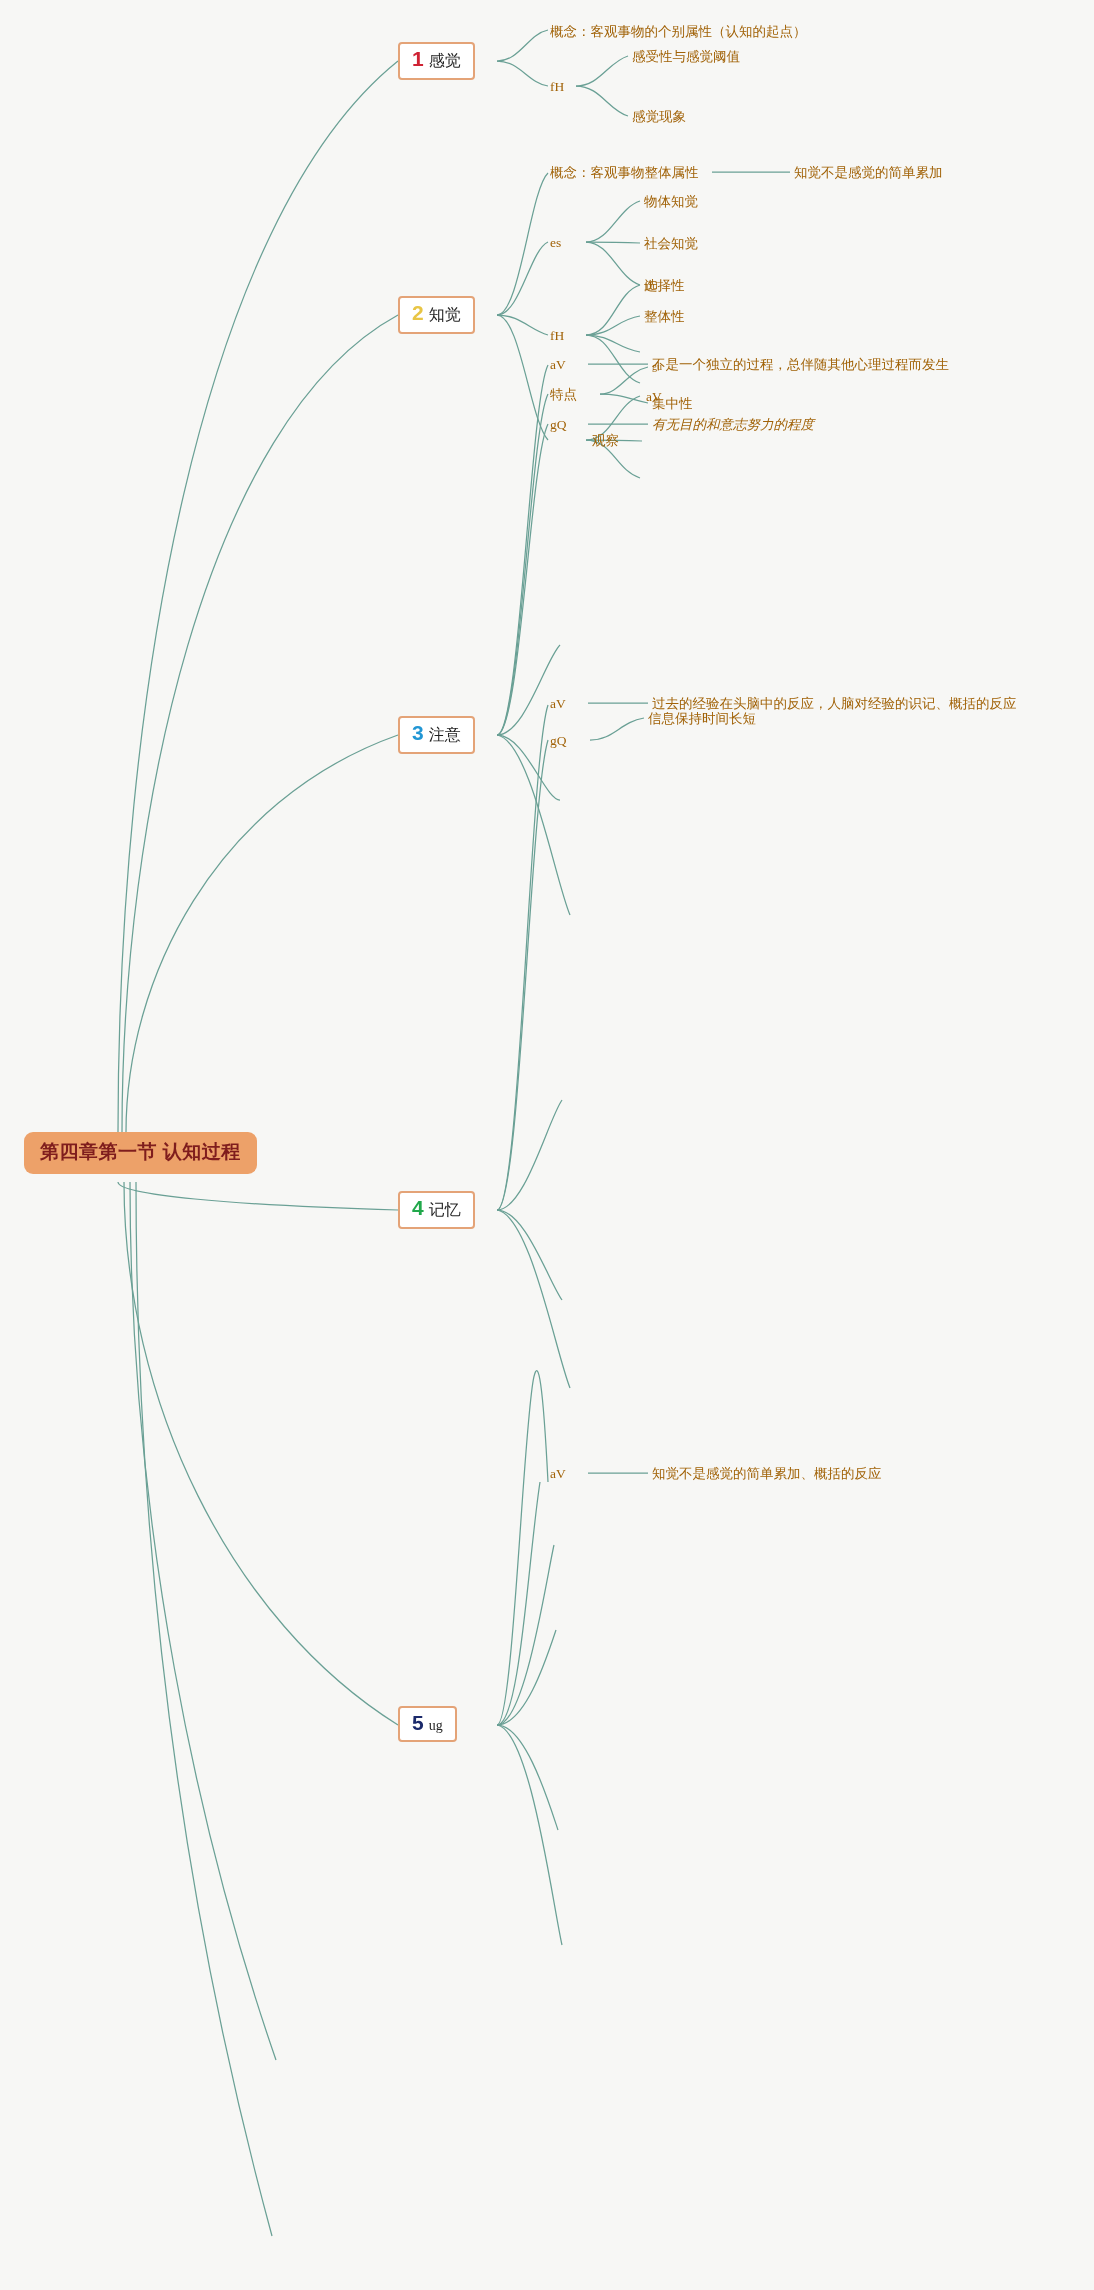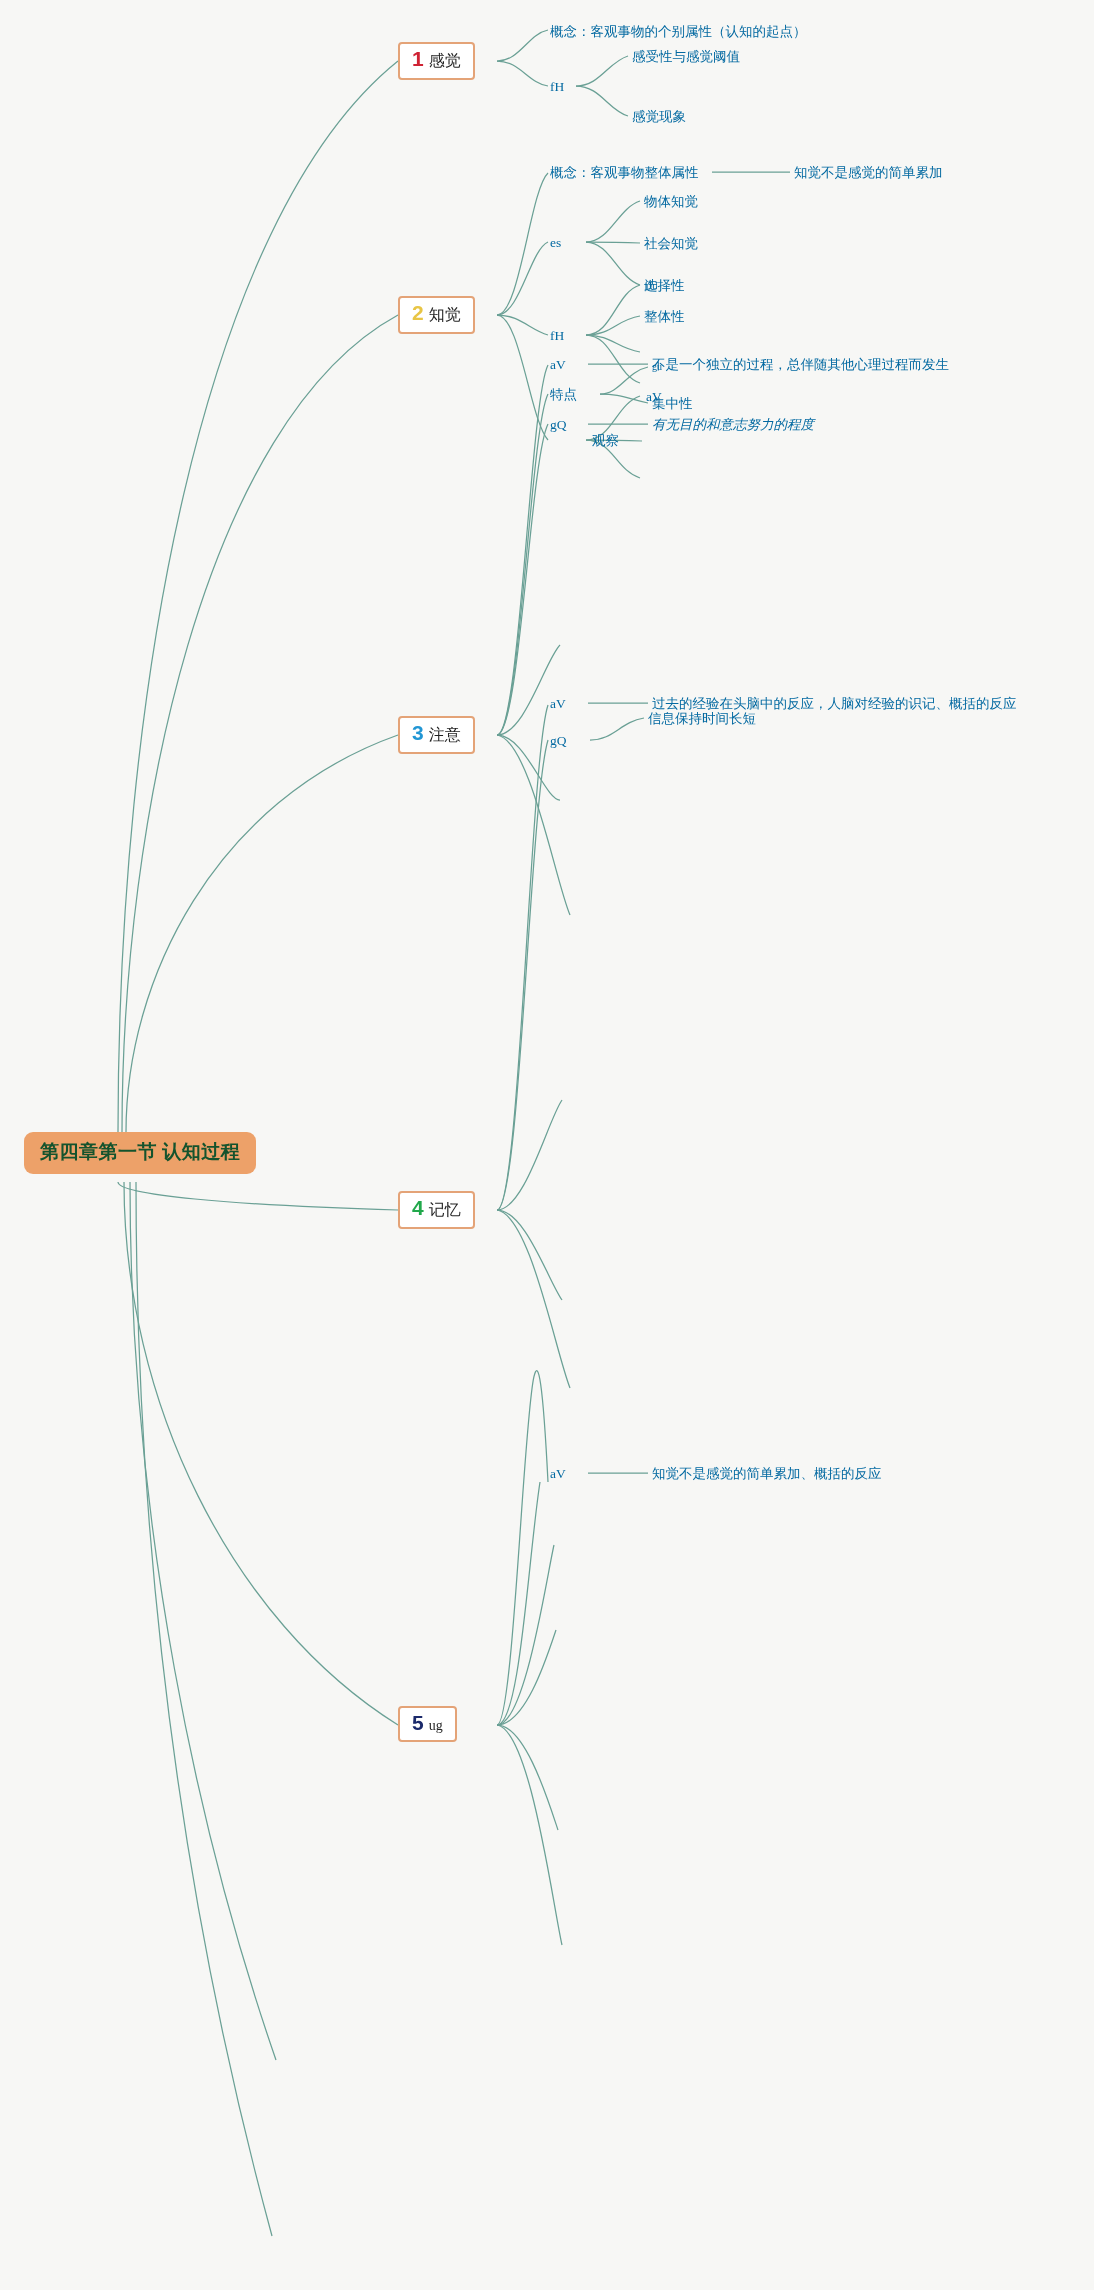--- a/index.html
+++ b/index.html
@@ -7,43 +7,43 @@
   #canvas{position:relative;width:1094px;height:2290px;background:#f7f7f5;overflow:hidden;}
   #edges{position:absolute;left:0;top:0;width:1094px;height:2290px;pointer-events:none;}
   .node{position:absolute;box-sizing:border-box;white-space:nowrap;}
 
   
   .root{
     left:24px;top:1132px;
     padding:7px 16px 9px 16px;
     background:#eda169;
     border-radius:9px;
-    font-size:19px;font-weight:bold;color:#14532d;
+    font-size:19px;font-weight:bold;color:#7f1d1d;
     letter-spacing:.5px;
-    font-family:Liberation Serif, serif;
+    font-family:Liberation Sans, sans-serif;
   }
 
   
   .lv1{
     background:#ffffff;
     border:2px solid #e4a377;
     border-radius:4px;
     padding:4px 12px 6px 12px;
     font-size:17px;
     color:#1f1f1f;
     display:flex;align-items:baseline;gap:5px;
     font-family:"Liberation Sans","DejaVu Sans",sans-serif;
   }
   .lv1 .num{font-size:21px;font-weight:bold;line-height:1;}
   .lv1 .lbl{font-size:16px;}
   .lv1 .lbl.latin{font-size:14px;font-family:"Liberation Serif","DejaVu Serif",serif;}
 
   
   .txt{
-    font-size:13.5px;color:#0369a1;line-height:1.2;
+    font-size:13.5px;color:#a16207;line-height:1.2;
     font-family:"Liberation Sans","DejaVu Sans",sans-serif;
   }
   .txt.latin{font-family:"Liberation Serif","DejaVu Serif",serif;font-size:13.5px;}
   .txt.small{font-size:10px;}
 </style>
 </head>
 <body>
 
 <div id="canvas">
 

